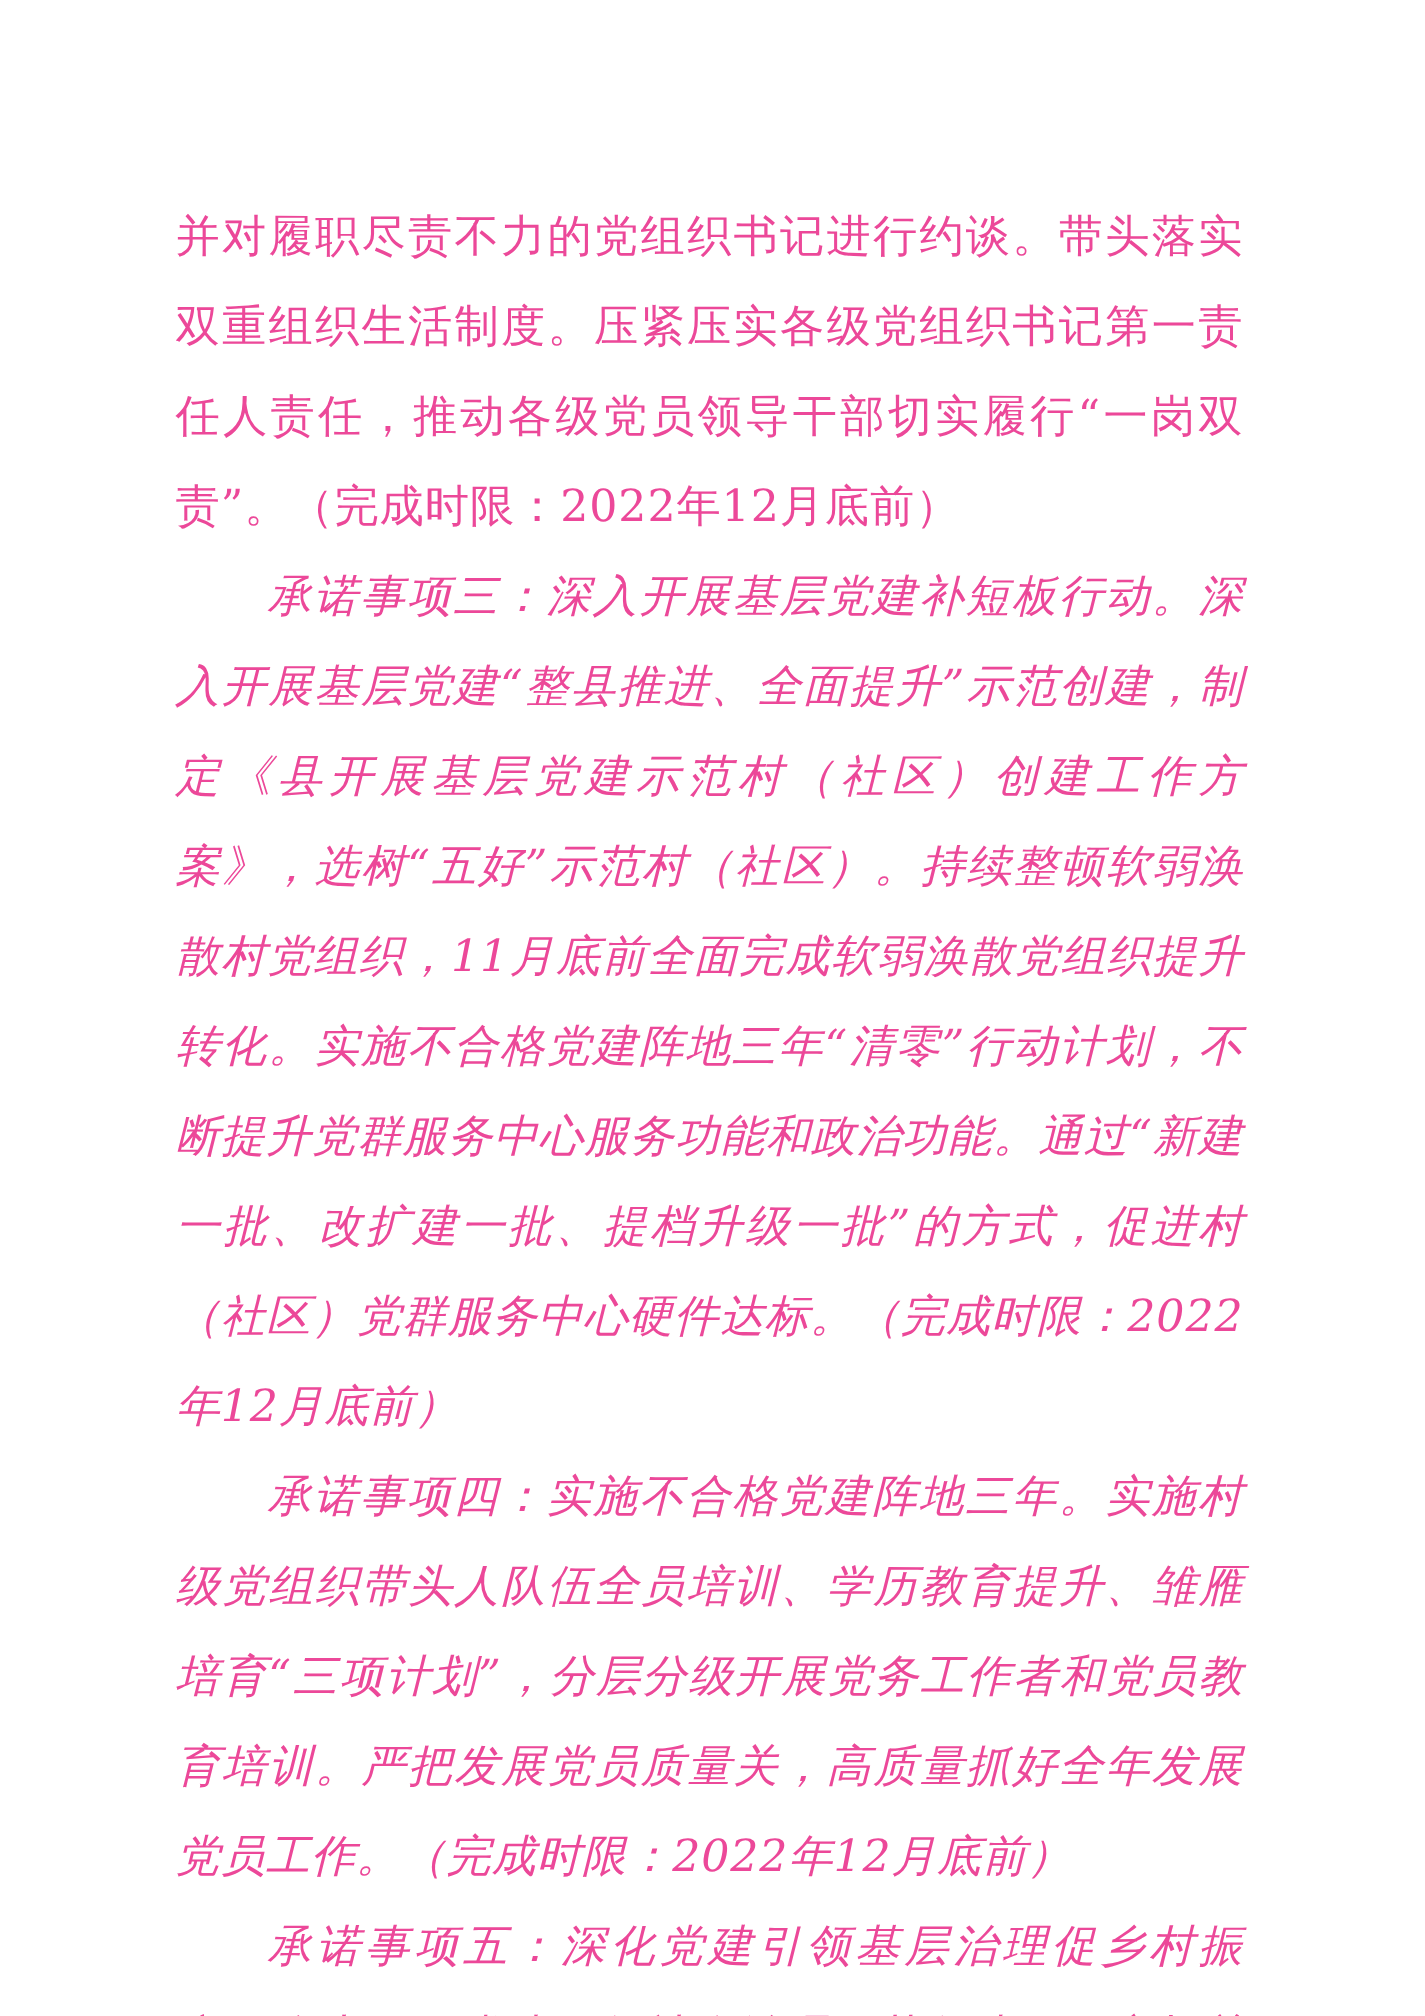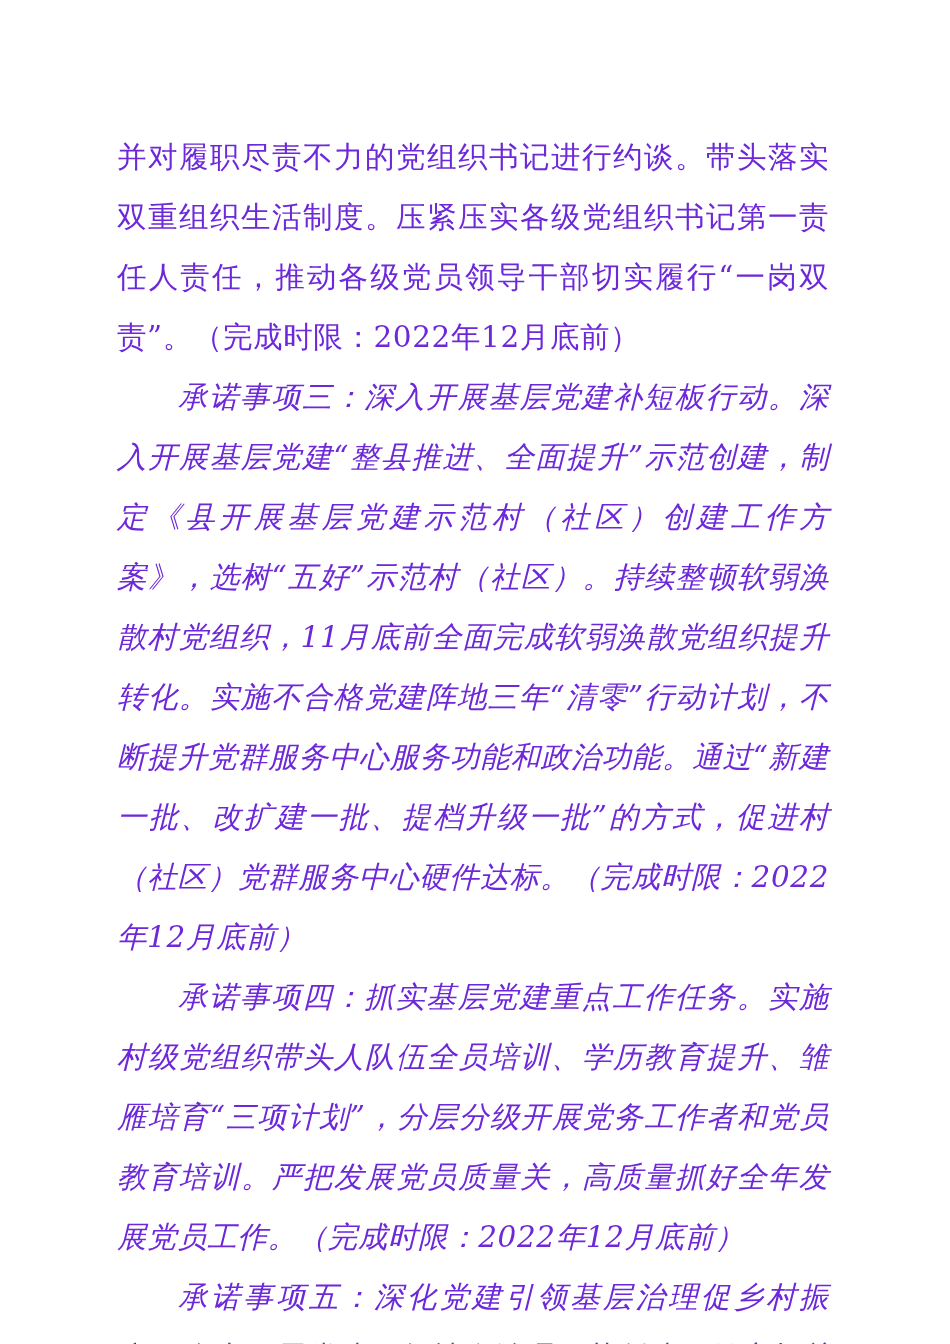--- a/index.html
+++ b/index.html
@@ -23,21 +23,21 @@
     position: absolute;
     left: 117px;
     top: 127px;
     width: 712px;
   }
   .doc-para {
     margin: 0;
     padding: 0;
     font-size: 29.5px;
     line-height: 60px;
-    color: #6d28d9;
+    color: #ec4899;
     text-align: justify;
     text-align-last: left;
     text-justify: inter-character;
     letter-spacing: 0.6px;
     word-break: break-all;
     font-family: "DejaVu Serif", "Liberation Serif", serif;
   }
   .doc-para.indent {
     text-indent: 61px;
     font-style: italic;
@@ -49,18 +49,18 @@
 </head>
 <body>
 
 <div class="page">
   <div class="page-body">
 
     <p class="doc-para continued">并对履职尽责不力的党组织书记进行约谈。带头落实双重组织生活制度。压紧压实各级党组织书记第一责任人责任，推动各级党员领导干部切实履行“一岗双责”。（完成时限：2022年12月底前）</p>
 
     <p class="doc-para indent">承诺事项三：深入开展基层党建补短板行动。深入开展基层党建“整县推进、全面提升”示范创建，制定《县开展基层党建示范村（社区）创建工作方案》，选树“五好”示范村（社区）。持续整顿软弱涣散村党组织，11月底前全面完成软弱涣散党组织提升转化。实施不合格党建阵地三年“清零”行动计划，不断提升党群服务中心服务功能和政治功能。通过“新建一批、改扩建一批、提档升级一批”的方式，促进村（社区）党群服务中心硬件达标。（完成时限：2022年12月底前）</p>
 
-    <p class="doc-para indent">承诺事项四：抓实基层党建重点工作任务。实施村级党组织带头人队伍全员培训、学历教育提升、雏雁培育“三项计划”，分层分级开展党务工作者和党员教育培训。严把发展党员质量关，高质量抓好全年发展党员工作。（完成时限：2022年12月底前）</p>
+    <p class="doc-para indent">承诺事项四：实施不合格党建阵地三年。实施村级党组织带头人队伍全员培训、学历教育提升、雏雁培育“三项计划”，分层分级开展党务工作者和党员教育培训。严把发展党员质量关，高质量抓好全年发展党员工作。（完成时限：2022年12月底前）</p>
 
     <p class="doc-para indent">承诺事项五：深化党建引领基层治理促乡村振兴。全力开展党建引领社会治理示范创建。做实机关企事业单位在职党员干部下沉社区工作。在原有基础上再创建“红色物业”示范小区，新建“红色驿站”示范点。继续开展好“访议解”活动，落实好“村务协理员”制度，推动村（居）“一约四会”治理持续落地、不断深入。扶持发展壮大村级集体经济，制定《县村级</p>
 
   </div>
 </div>
 
 </body></html>

